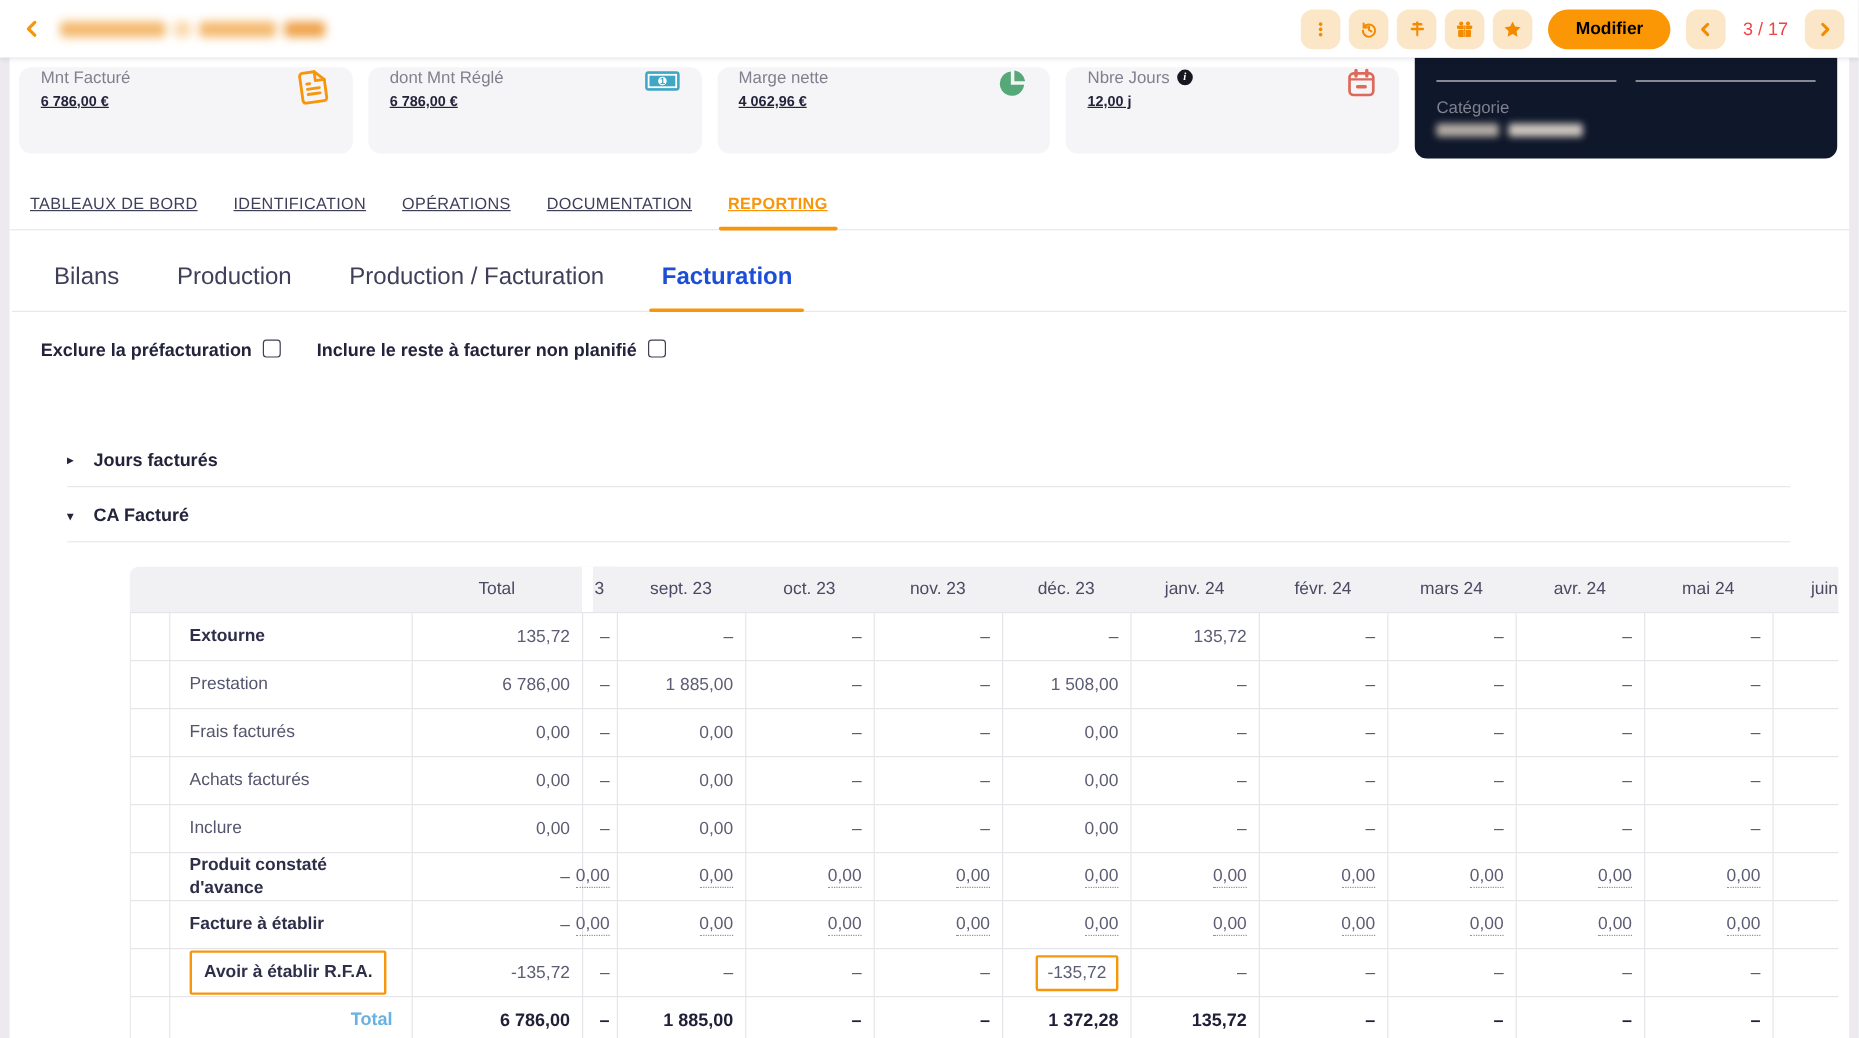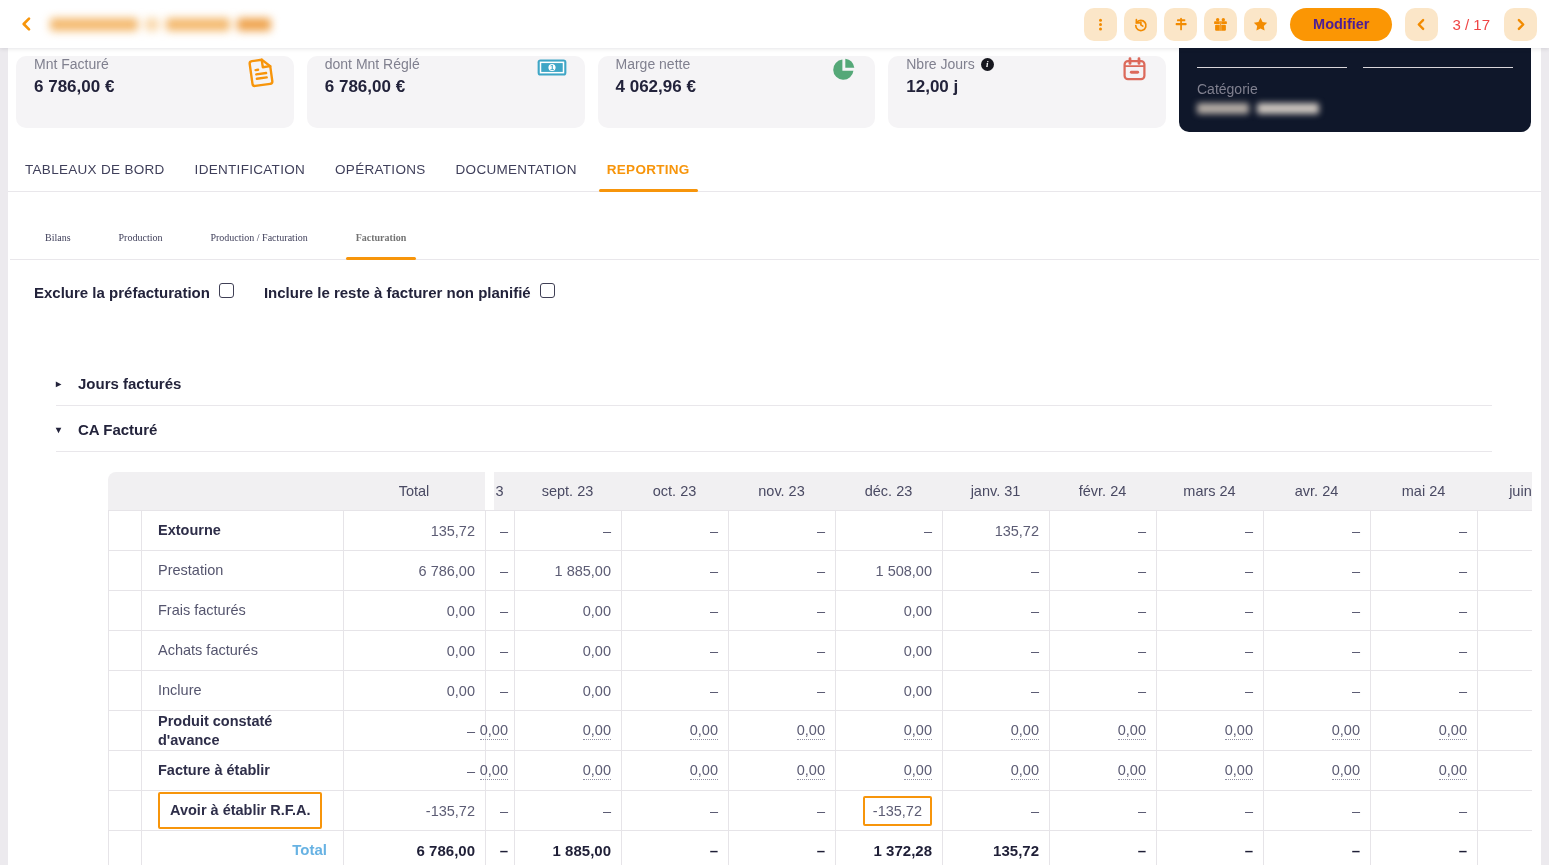--- a/index.html
+++ b/index.html
@@ -11,51 +11,51 @@
   }
   
   .topbar{position:relative;height:48px;background:#fff;box-shadow:0 1px 4px rgba(40,40,60,.12);
     display:flex;align-items:center;padding:0 12px;z-index:5;}
   .back-btn{width:30px;height:30px;display:flex;align-items:center;justify-content:center;cursor:pointer;}
   .title-blur{display:flex;gap:7px;margin-left:8px;filter:blur(4px);align-items:center;}
   .title-blur i{display:block;height:13px;border-radius:3px;}
   .tb1{width:88px;background:#F4B96E;} .tb2{width:14px;background:#FAD9AC;} .tb3{width:64px;background:#F4B96E;} .tb4{width:34px;background:#EFA34C;}
   .topbar-right{margin-left:auto;display:flex;align-items:center;gap:7px;}
   .icon-btn{width:33px;height:33px;border-radius:10px;background:#FBE6C8;display:flex;align-items:center;justify-content:center;cursor:pointer;}
-  .btn-modify{height:33px;padding:0 23px;border-radius:17px;background:#FB9604;color:#4c1d95;font-weight:bold;
+  .btn-modify{height:33px;padding:0 23px;border-radius:17px;background:#FB9604;color:#000000;font-weight:bold;
     font-size:14.5px;display:flex;align-items:center;border:none;cursor:pointer;margin:0 6px;}
   .pag-count{font-size:15px;color:#ef4444;margin:0 7px;white-space:nowrap;}
   
   .page{margin:0 8px;background:#fff;height:817px;position:relative;overflow:hidden;}
   
   .kpi-row{display:flex;gap:13px;padding:8px 10px 0 8px;align-items:flex-start;}
   .kpi-card{flex:1 1 0;height:72px;background:#F5F4F6;border-radius:10px;display:flex;align-items:flex-start;padding:0 18px;}
   .kpi-info{flex:1;}
   .kpi-label{font-size:14px;color:#80808F;display:flex;align-items:center;gap:6px;}
-  .kpi-value{font-size:17px;font-weight:bold;color:#23233B;margin-top:5px;}
+  .kpi-value{font-size:12px;font-weight:bold;color:#23233B;margin-top:5px;text-decoration:underline;}
   .kpi-icon{width:42px;display:flex;justify-content:flex-end;}
   .info-badge{width:13px;height:13px;border-radius:50%;background:#17171F;color:#fff;font-size:9px;
     display:inline-flex;align-items:center;justify-content:center;font-style:italic;font-weight:bold;font-family:"Liberation Serif",serif;}
   .cat-card{flex:0 0 352px;height:84px;margin-top:-8px;background:#0f172a;border-radius:0 0 10px 10px;padding:0 18px;}
   .cat-lines{display:flex;gap:16px;padding-top:19px;}
   .cat-lines i{flex:1;border-bottom:1px solid #D9D6DA;}
   .cat-label{font-size:14px;color:#80808F;margin-top:13px;}
   .cat-blur{display:flex;gap:8px;margin-top:6px;filter:blur(3px);}
   .cat-blur i{display:block;height:11px;border-radius:2px;}
   .cb1{width:52px;background:#B3ABA4;} .cb2{width:62px;background:#CDC6BF;}
   
   .main-tabs{display:flex;gap:30px;padding-left:17px;margin-top:16px;border-bottom:1px solid #E9E7EB;height:44px;}
-  .main-tab{font-size:13.5px;letter-spacing:.3px;color:#3F3F5A;display:flex;align-items:center;position:relative;cursor:pointer;}
+  .main-tab{font-size:13.5px;letter-spacing:.3px;color:#3F3F5A;display:flex;align-items:center;position:relative;cursor:pointer;text-decoration:underline;}
   .main-tab.active{color:#F7950B;font-weight:bold;}
   .main-tab.active::after{content:'';position:absolute;left:-8px;right:-8px;bottom:-1px;height:3px;background:#F7950B;border-radius:2px;}
   
   .panel{margin:13px 2px 0;}
   .sub-tabs{display:flex;gap:28px;padding-left:25px;height:55px;border-bottom:1px solid #E9E7EB;align-items:flex-end;}
-  .sub-tab{font-size:10px;color:#3F3F5A;padding:0 10px 16px;position:relative;cursor:pointer;white-space:nowrap;font-family:Liberation Serif, serif;}
-  .sub-tab.active{color:#737373;font-weight:bold;}
+  .sub-tab{font-size:20px;color:#3F3F5A;padding:0 10px 16px;position:relative;cursor:pointer;white-space:nowrap;}
+  .sub-tab.active{color:#1d4ed8;font-weight:bold;}
   .sub-tab.active::after{content:'';position:absolute;left:0;right:0;bottom:-1px;height:3px;background:#F7950B;border-radius:2px;}
   
   .filters{display:flex;gap:30px;padding-left:24px;margin-top:24px;}
   .filter{display:flex;align-items:center;gap:9px;font-size:15px;font-weight:bold;color:#23233B;}
   .checkbox{width:15px;height:15px;border:1.5px solid #3F3F55;border-radius:3px;background:#fff;cursor:pointer;margin-top:-4px;flex:0 0 auto;}
   
   .sections{margin:64px 0 0 46px;width:1436px;}
   .section-head{display:flex;align-items:center;gap:12px;font-size:15px;font-weight:bold;color:#23233B;
     padding:10px 0 13px;border-bottom:1px solid #E9E7EB;cursor:pointer;}
   .section-head + .section-head{padding-top:15px;}
@@ -260,21 +260,21 @@
         <div class="table-wrap">
         <div class="grid">
           <div class="thead">
               <div class="th th-spacer"></div>
               <div class="th w-total">Total</div>
               <div class="th w-aout th-aout">3</div>
               <div class="th w-month">sept. 23</div>
               <div class="th w-month">oct. 23</div>
               <div class="th w-month">nov. 23</div>
               <div class="th w-month">déc. 23</div>
-              <div class="th w-month">janv. 31</div>
+              <div class="th w-month">janv. 24</div>
               <div class="th w-month">févr. 24</div>
               <div class="th w-month">mars 24</div>
               <div class="th w-month">avr. 24</div>
               <div class="th w-month">mai 24</div>
               <div class="th w-month">juin 24</div>
             </div>
           <div class="tbody">
               <div class="trow bold">
                 <div class="td td-gutter"></div>
                 <div class="td td-label">Extourne</div>

